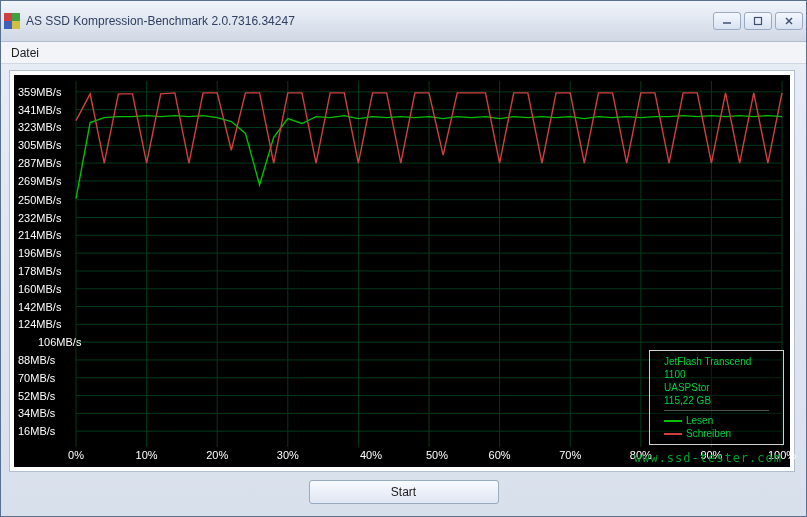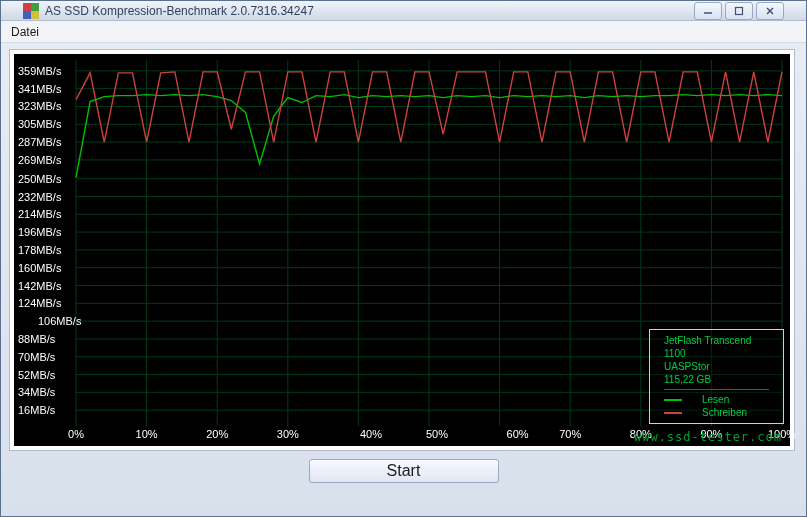--- a/index.html
+++ b/index.html
@@ -12,26 +12,26 @@
     overflow: hidden;
   }
   .window {
     width: 807px;
     height: 517px;
     background: linear-gradient(to bottom, #e8edf5, #d8e0ec);
     border: 1px solid #5a7090;
     position: relative;
   }
   .titlebar {
-    height: 20px;
+    height: 41px;
     background: linear-gradient(to bottom, #f0f4fa 0%, #e0e6f0 50%, #d0d8e4 100%);
     border-bottom: 1px solid #b0bcd0;
     display: flex;
     align-items: center;
-    padding: 0 22px;
+    padding: 0 3px;
   }
   .app-icon {
     width: 16px;
     height: 16px;
     margin-right: 6px;
     display: flex;
     flex-wrap: wrap;
   }
   .app-icon span { width: 8px; height: 8px; }
   .app-icon .r { background: #d04040; }
@@ -109,21 +109,21 @@
     bottom: 22px;
     width: 135px;
     border: 1px solid #d0d0d0;
     background: rgba(0,0,0,0.35);
     color: #00d040;
     font-size: 10px;
     padding: 4px 14px;
     line-height: 1.3;
   }
   .legend-box hr { border: none; border-top: 1px solid #505050; margin: 3px 0; }
-  .legend-row { display: flex; align-items: center; gap: 20px; }
+  .legend-row { display: flex; align-items: center; gap: 4px; }
   .swatch { width: 18px; height: 2px; display: inline-block; }
   .swatch.read { background: #00c000; }
   .swatch.write { background: #d04040; }
   .watermark {
     position: absolute;
     right: 8px;
     bottom: 2px;
     color: #00a030;
     font-family: monospace;
     font-size: 12px;
@@ -134,21 +134,21 @@
     justify-content: center;
     gap: 10px;
     margin-top: 8px;
   }
   .btn {
     width: 190px;
     height: 24px;
     border: 1px solid #9aaac0;
     border-radius: 3px;
     background: linear-gradient(#f8faff,#e0e6f2);
-    font-size: 16px;
+    font-size: 12px;
     color: #202020;
     cursor: pointer;
   }
   .btn[disabled] {
     color: #a0a0a0;
     background: linear-gradient(#f2f4f8,#e8eaee);
     cursor: default;
   }
 </style>
 </head>
@@ -252,21 +252,21 @@
             <div class="y-label" style="top: 34.6865px;">341MB/s</div>
             <div class="y-label" style="top: 16.8811px;">359MB/s</div>
           </div>
         <div class="x-labels" id="x-labels">
             <div class="x-label" style="left: 62px;">0%</div>
             <div class="x-label" style="left: 132.6px;">10%</div>
             <div class="x-label" style="left: 203.2px;">20%</div>
             <div class="x-label" style="left: 273.8px;">30%</div>
             <div class="x-label" style="left: 357px; text-align: right;">40%</div>
             <div class="x-label" style="left: 415px; padding-left: 16px;">50%</div>
-            <div class="x-label" style="left: 485.6px; margin-left: 18px;">60%</div>
+            <div class="x-label" style="left: 485.6px;">60%</div>
             <div class="x-label" style="left: 556.2px;">70%</div>
             <div class="x-label" style="left: 626.8px;">80%</div>
             <div class="x-label" style="left: 697.4px;">90%</div>
             <div class="x-label" style="left: 768px;">100%</div>
           </div>
         <div class="legend-box">
           <div>JetFlash Transcend 1100</div>
           <div>UASPStor</div>
           <div>115,22 GB</div>
           <hr>

